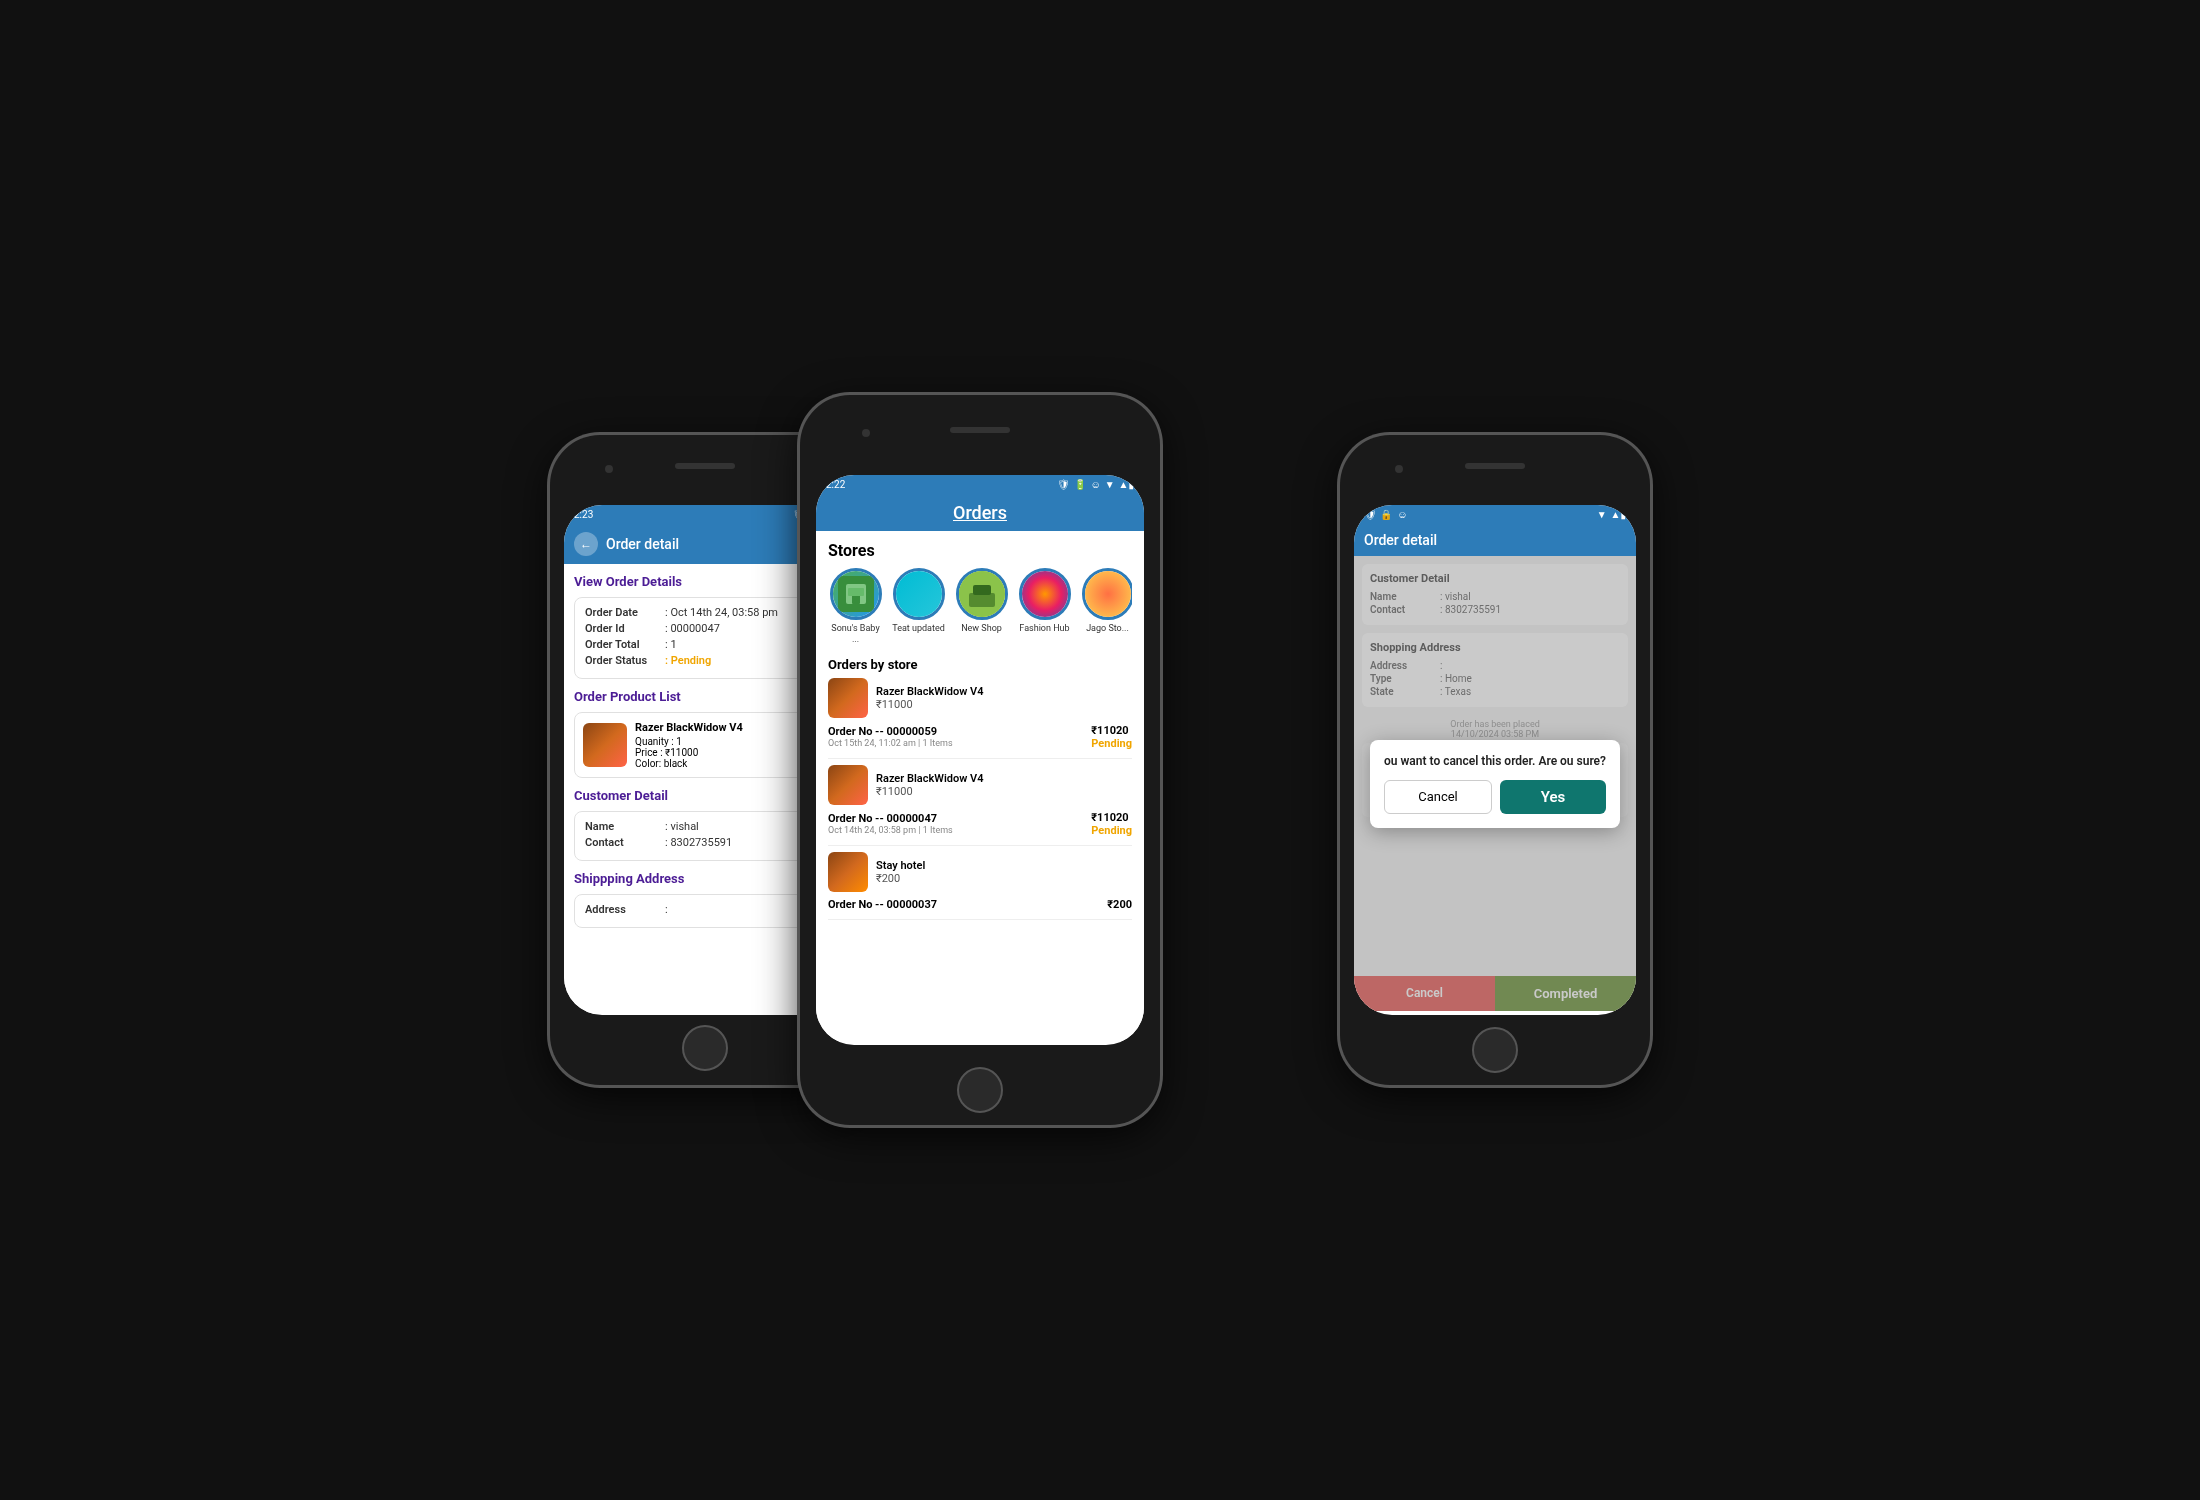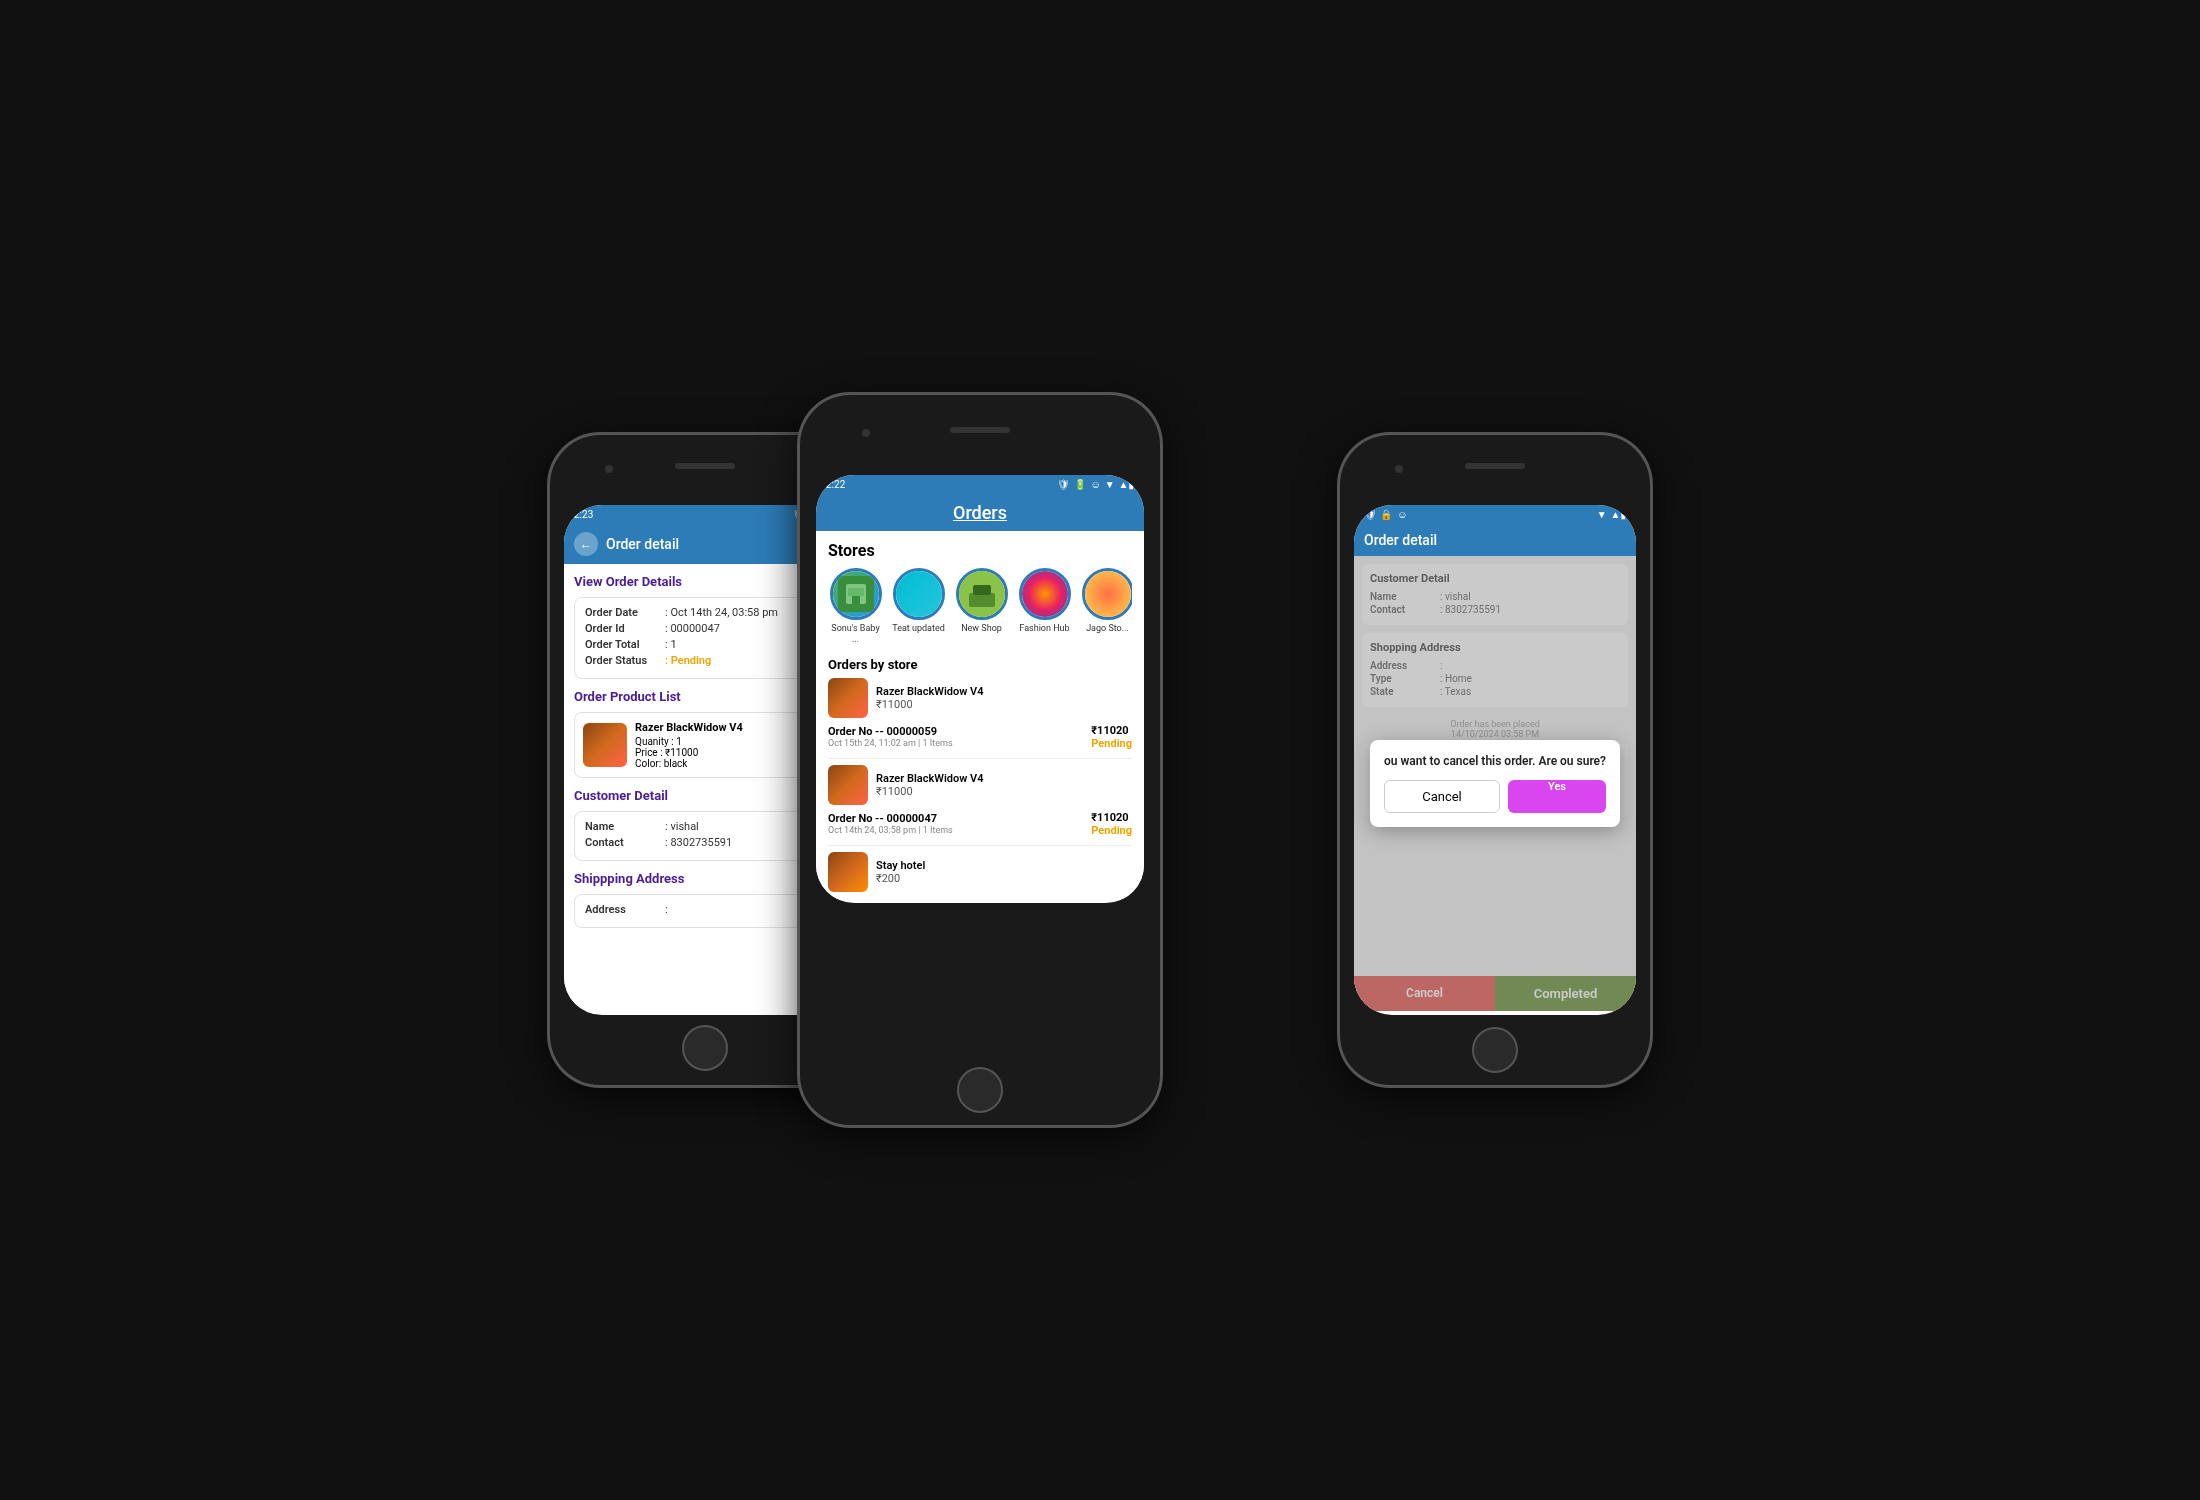--- a/index.html
+++ b/index.html
@@ -79,21 +79,21 @@
     
     .phone-center {
       left: 250px;
       top: 20px;
       width: 360px;
       height: 730px;
       z-index: 3;
     }
     .phone-center .phone-inner {
       margin: 80px 16px 74px 16px;
-      height: 428px;
+      height: 570px;
     }
     .phone-center .phone-speaker { top: 32px; }
     .phone-center .phone-dot { top: 34px; left: 62px; }
 
     
     .phone-right {
       right: 0;
       top: 60px;
       width: 310px;
       height: 650px;
@@ -281,25 +281,26 @@
       padding: 8px;
       border: 1px solid #ccc;
       border-radius: 6px;
       background: #fff;
       font-size: 13px;
       cursor: pointer;
       text-align: center;
     }
     .btn-yes-dialog {
       flex: 1;
+      padding: 8px;
       border: none;
       border-radius: 6px;
-      background: #d946ef;
+      background: #0f766e;
       color: #fff;
-      font-size: 11px;
+      font-size: 15px;
       font-weight: 600;
       cursor: pointer;
       text-align: center;
     }
     .placed-info { font-size: 9px; color: #888; text-align: center; padding: 4px 0; }
 
     
     .right-body {
       background: #f0f0f0;
       height: calc(100% - 55px);

